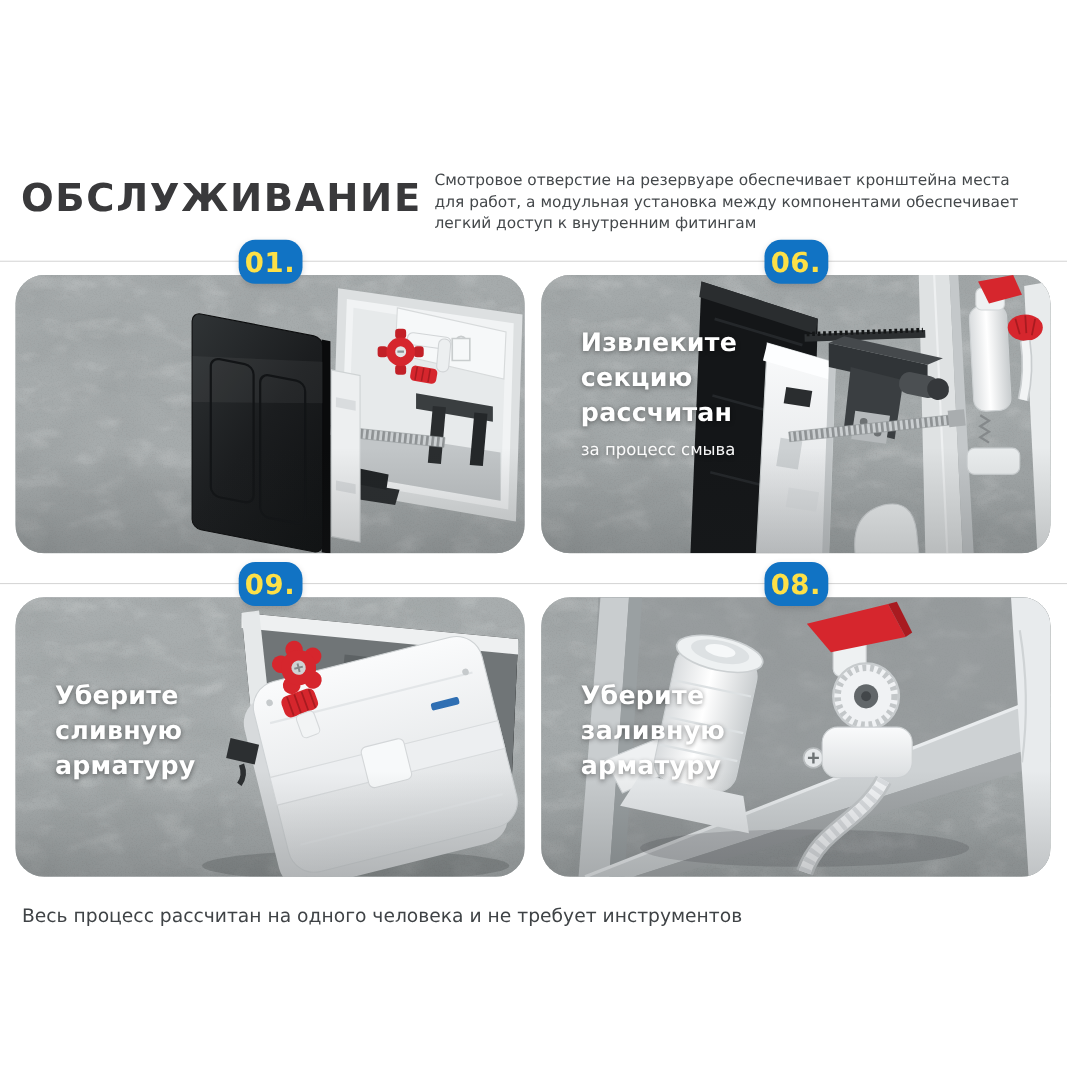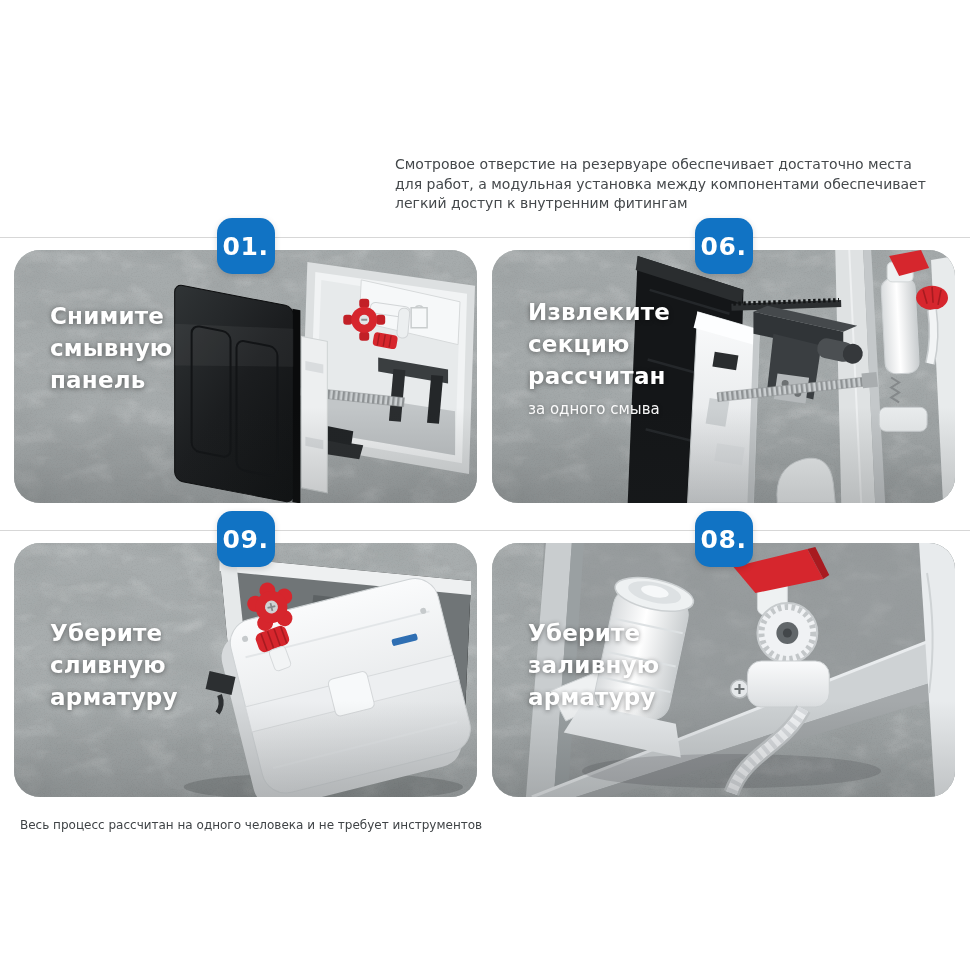--- a/index.html
+++ b/index.html
@@ -15,25 +15,25 @@
   .cell1{left:14px;top:250px}.cell2{left:492px;top:250px}
   .cell3{left:14px;top:543px;height:254px}.cell4{left:492px;top:543px;height:254px}
   .card{position:absolute;left:0;top:0;right:0;bottom:0;border-radius:26px;overflow:hidden;background:#a6abac;}
   .illus{position:absolute;left:0;top:0;width:100%;height:100%;display:block;}
   .card-text{position:absolute;left:36px;z-index:2;color:#ffffff;
              text-shadow:0 1px 5px rgba(0,0,0,0.45);}
   .t1{top:50px}.t2{top:46px}.t3{top:74px}.t4{top:74px}
   .card-title{font-size:23px;font-weight:700;line-height:32px;white-space:pre-line;letter-spacing:0.2px;}
   .card-sub{margin-top:8px;font-size:15px;font-weight:400;opacity:0.96;}
   .card-sub:empty{display:none;}
-  .badge{position:absolute;top:-32px;left:50%;margin-left:-29px;width:58px;height:56px;
-         border-radius:15px;background:#1173c4;color:#ffffff;display:flex;align-items:center;
+  .badge{position:absolute;top:-32px;left:50%;margin-left:-29px;width:58px;height:40px;
+         border-radius:15px;background:#1173c4;color:#fde047;display:flex;align-items:center;
          justify-content:center;font-size:25px;font-weight:700;letter-spacing:0.5px;z-index:3;
          box-shadow:0 2px 6px rgba(0,0,0,0.15);}
-  .footer-note{position:absolute;left:20px;top:806px;font-size:12px;color:#3f4346;}
+  .footer-note{position:absolute;left:20px;top:806px;font-size:17px;color:#3f4346;}
 </style>
 </head>
 <body>
 
 <svg width="0" height="0" style="position:absolute">
   <defs>
     <filter id="blotchD" x="0" y="0" width="100%" height="100%">
       <feTurbulence type="fractalNoise" baseFrequency="0.018 0.028" numOctaves="3" seed="11" stitchTiles="stitch"></feTurbulence>
       <feColorMatrix type="matrix" values="0 0 0 0 0.25  0 0 0 0 0.27  0 0 0 0 0.27  0.9 0 0 0 -0.35"></feColorMatrix>
     </filter>
@@ -65,21 +65,22 @@
     </linearGradient>
     <pattern id="thr" width="5" height="10" patternUnits="userSpaceOnUse">
       <rect width="5" height="10" fill="#cbcfd1"></rect>
         <rect width="2.4" height="10" fill="#8e9294"></rect>
     </pattern>
   </defs>
 </svg>
 
 <div class="page">
 
-  <p class="desc">Смотровое отверстие на резервуаре обеспечивает достаточно места для работ, а модульная установка между компонентами обеспечивает легкий доступ к внутренним фитингам</p>
+  <h1 class="title">ОБСЛУЖИВАНИЕ</h1>
+  <p class="desc">Смотровое отверстие на резервуаре обеспечивает кронштейна места для работ, а модульная установка между компонентами обеспечивает легкий доступ к внутренним фитингам</p>
 
   <div class="divider div1"></div>
   <div class="divider div2"></div>
 
   <div class="cell cell1">
     <div class="card">
       <svg class="illus" viewBox="0 0 464 254" preserveAspectRatio="none">
         <rect width="464" height="254" fill="#a6abac"></rect>
         <rect width="464" height="254" filter="url(#blotchL)" opacity="0.55"></rect>
         <rect width="464" height="254" filter="url(#blotchD)" opacity="0.5"></rect>
@@ -116,25 +117,20 @@
           <rect x="131" y="52" width="18" height="9" fill="#d9dcde"></rect>
           <rect x="131" y="128" width="18" height="9" fill="#d9dcde"></rect>
           <rect x="118" y="2" width="8" height="194" fill="#0a0b0c"></rect>
           <rect x="0" y="0" width="119" height="197" rx="8" fill="url(#panelG)" stroke="#0b0c0d" stroke-width="1"></rect>
           <path d="M0,40 L119,22 L119,60 L0,82 Z" fill="rgba(255,255,255,0.05)"></path>
           <rect x="17" y="38" width="39" height="126" rx="8" fill="none" stroke="#121416" stroke-width="2"></rect>
           <rect x="62" y="44" width="41" height="130" rx="8" fill="none" stroke="#121416" stroke-width="2"></rect>
         </g>
         <rect width="464" height="254" fill="url(#vignG)"></rect>
       </svg>
-      <div class="card-text t1">
-        <div class="card-title">Снимите
-смывную
-панель</div>
-      </div>
     </div>
     <div class="badge">01.</div>
   </div>
 
   <div class="cell cell2">
     <div class="card">
       <svg class="illus" viewBox="0 0 464 254" preserveAspectRatio="none">
         <rect width="464" height="254" fill="#a4a9aa"></rect>
         <rect width="464" height="254" filter="url(#blotchL)" opacity="0.55"></rect>
         <rect width="464" height="254" filter="url(#blotchD)" opacity="0.5"></rect>
@@ -181,21 +177,21 @@
           <rect x="226" y="143" width="150" height="9" fill="url(#thr)" stroke="#8f9395" stroke-width="0.5"></rect>
           <rect x="372" y="139" width="15" height="15" fill="#a9adaf"></rect>
         </g>
         <path d="M286,254 q-4,-36 26,-44 q26,-6 30,24 l2,20 Z" fill="#e9eced" stroke="#cfd3d5"></path>
         <rect width="464" height="254" fill="url(#vignG)"></rect>
       </svg>
       <div class="card-text t2">
         <div class="card-title">Извлеките
 секцию
 рассчитан</div>
-          <div class="card-sub">за одного смыва</div>
+          <div class="card-sub">за процесс смыва</div>
       </div>
     </div>
     <div class="badge">06.</div>
   </div>
 
   <div class="cell cell3">
     <div class="card">
       <svg class="illus" viewBox="0 0 464 254" preserveAspectRatio="none">
         <rect width="464" height="254" fill="#a8adae"></rect>
         <rect width="464" height="254" filter="url(#blotchL)" opacity="0.55"></rect>

